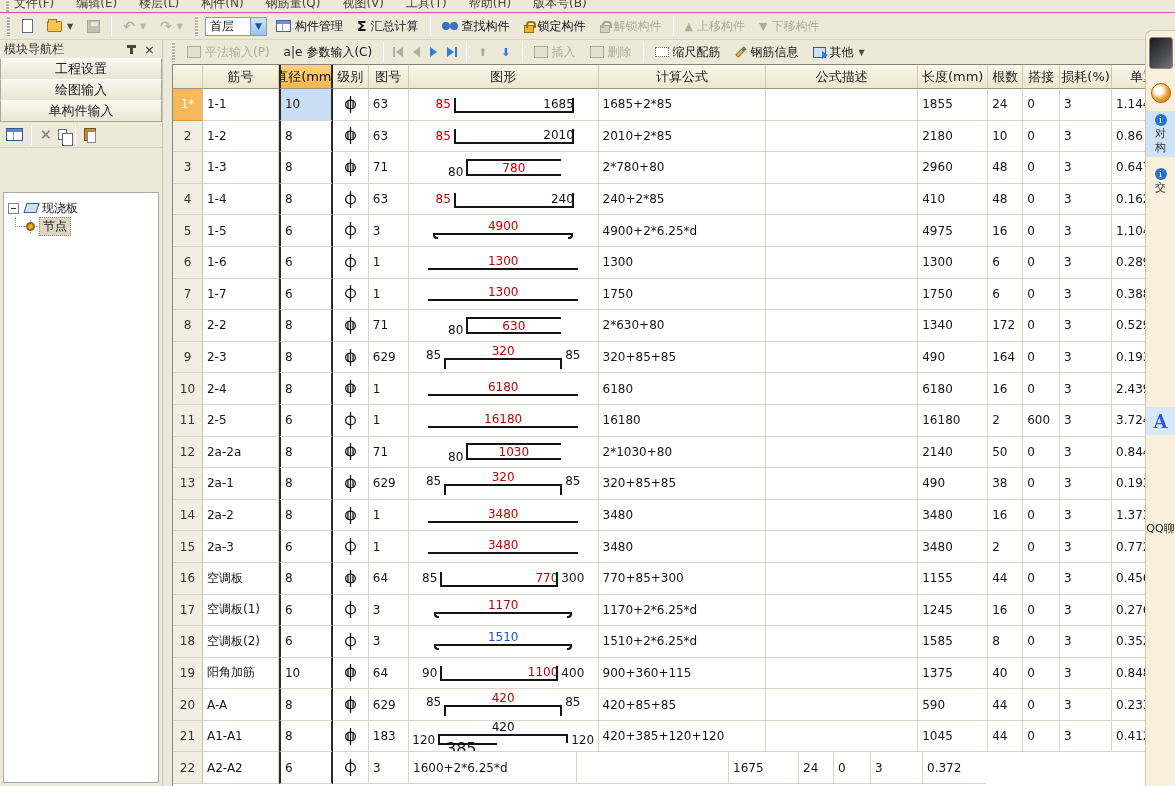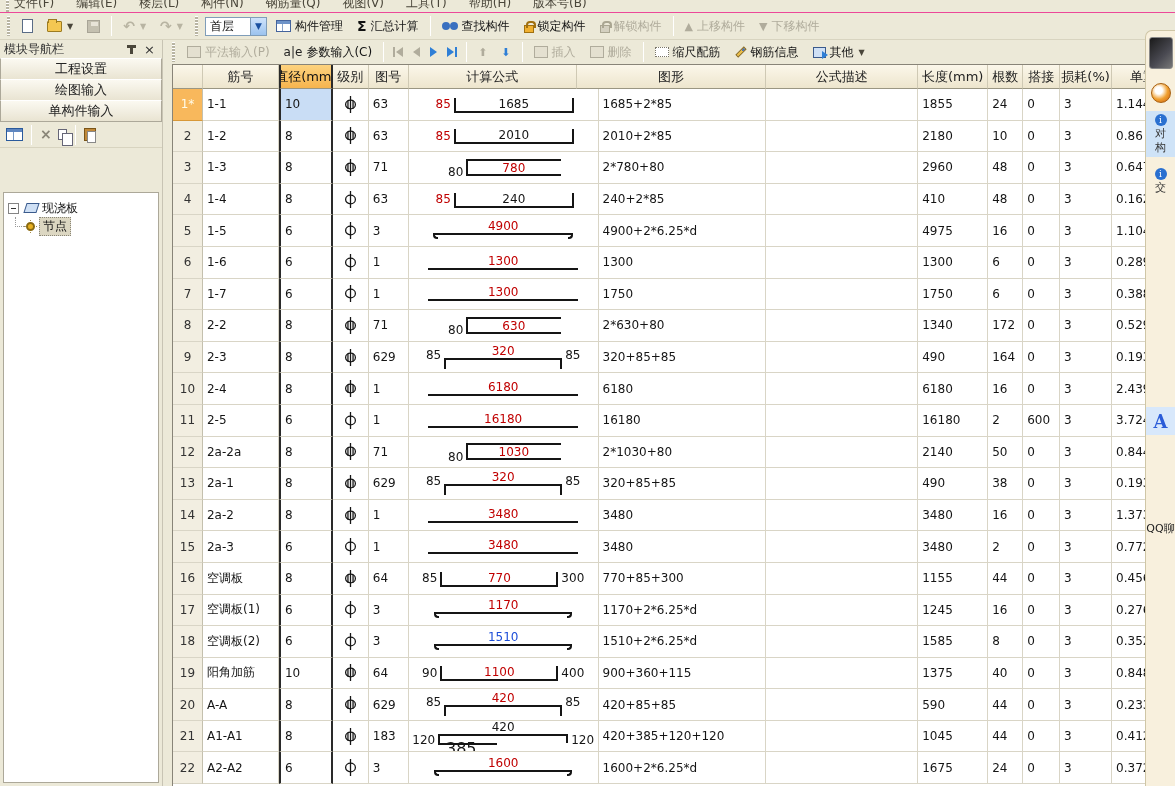--- a/index.html
+++ b/index.html
@@ -112,21 +112,21 @@
   .rownum-sel{background:#f8b85c !important;color:#fffbe8 !important;border-bottom:1px solid #d89838 !important;}
   .cell-sel{background:#c9ddf5 !important;}
   
   .shp{display:flex;align-items:center;justify-content:center;width:100%;height:100%;font-size:12px;}
   .shp .lab{margin:16px 3px;}
   .fig{position:relative;}
   .fig .val{position:absolute;left:0;right:0;top:0;text-align:center;line-height:12px;font-size:12px;}
   .f-line{height:17px;} .f-line .ln{position:absolute;left:0;right:0;top:14px;border-top:2px solid #151515;}
   .f-line .val{top:1px;}
   .f-u{height:17px;} .f-u .box{position:absolute;left:0;right:0;top:2px;bottom:0;border:2px solid #151515;border-top:none;}
-  .f-u .val{top:2px;}
+  .f-u .val{top:2px;text-align:right;}
   .f-c{height:17px;} .f-c .box{position:absolute;left:0;right:0;top:0;bottom:0;border:2px solid #151515;border-right:none;}
   .f-c .val{top:3px;}
   .t-c .lab{margin-bottom:6px;}
   .f-n{height:25px;} .f-n .box{position:absolute;left:0;right:0;top:13px;height:11px;border:2px solid #151515;border-bottom:none;}
   .f-n .val{top:0;}
   .t-n .lab{margin-top:11px;}
   .f-hooks{height:21px;} .f-hooks .ln{position:absolute;left:0;right:0;top:13px;border-top:2px solid #151515;}
   .f-hooks .hl{position:absolute;left:0;top:14px;width:5px;height:5px;border-left:2px solid #151515;border-bottom:2px solid #151515;border-bottom-left-radius:4px;}
   .f-hooks .hr{position:absolute;right:0;top:14px;width:5px;height:5px;border-right:2px solid #151515;border-bottom:2px solid #151515;border-bottom-right-radius:4px;}
   .f-hooks .val{top:0;}
@@ -324,22 +324,22 @@
       </span>
   </div>
 
   <div class="grid">
     <div class="tr hdr">
       <div class="td c0"></div>
       <div class="td c1">筋号</div>
       <div class="td c2 diacol dia-h">直径(mm)</div>
       <div class="td c3">级别</div>
       <div class="td c4">图号</div>
+      <div class="td c5">图形</div>
       <div class="td c6">计算公式</div>
-      <div class="td c5">图形</div>
       <div class="td c7">公式描述</div>
       <div class="td c8">长度(mm)</div>
       <div class="td c9">根数</div>
       <div class="td c10">搭接</div>
       <div class="td c11">损耗(%)</div>
       <div class="td c12">单重</div>
     </div>
     <div id="grid-body">
         <div class="tr">
           <div class="td c0 rownum-sel">1*</div>
@@ -997,30 +997,20 @@
           <div class="td c2 diacol">6</div>
           <div class="td c3">
             <svg width="13" height="17" viewBox="0 0 12 16">
               <g fill="none" stroke="#151515" stroke-width="1.2">
                 <path d="M6 0 V16"></path>
                 <ellipse cx="6" cy="8" rx="4.6" ry="4.1"></ellipse>
               </g>
             </svg>
           </div>
           <div class="td c4">3</div>
-          <div class="td c5">
-            <div class="shp t-hooks">
-              <div class="fig f-hooks" style="width:138px">
-                <span class="val" style="color:#c00000">1600</span>
-                <i class="ln"></i>
-                <i class="hl"></i>
-                <i class="hr"></i>
-              </div>
-            </div>
-          </div>
           <div class="td c6">1600+2*6.25*d</div>
           <div class="td c7"></div>
           <div class="td c8">1675</div>
           <div class="td c9">24</div>
           <div class="td c10">0</div>
           <div class="td c11">3</div>
           <div class="td c12">0.372</div>
         </div>
       </div>
   </div>

